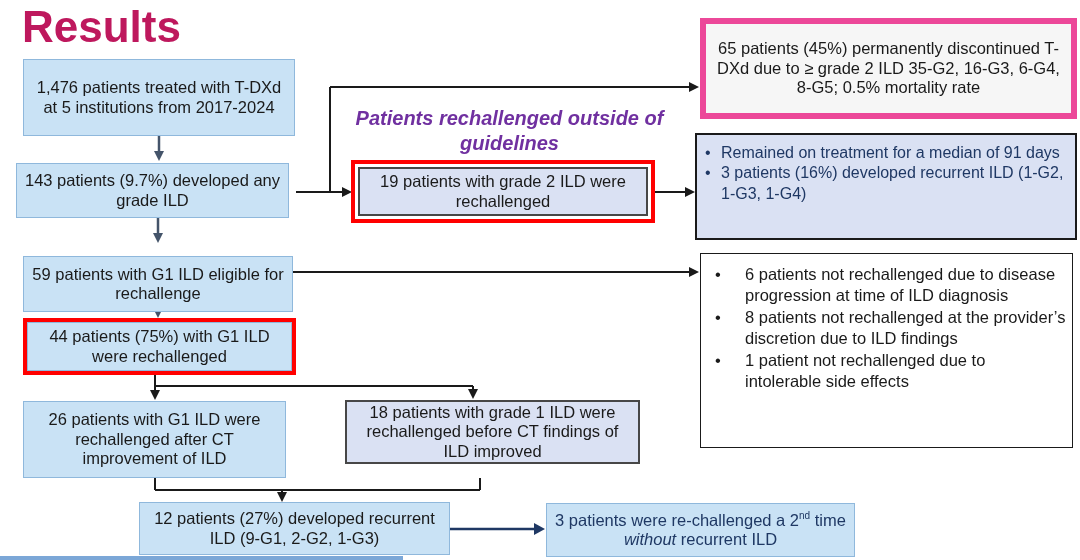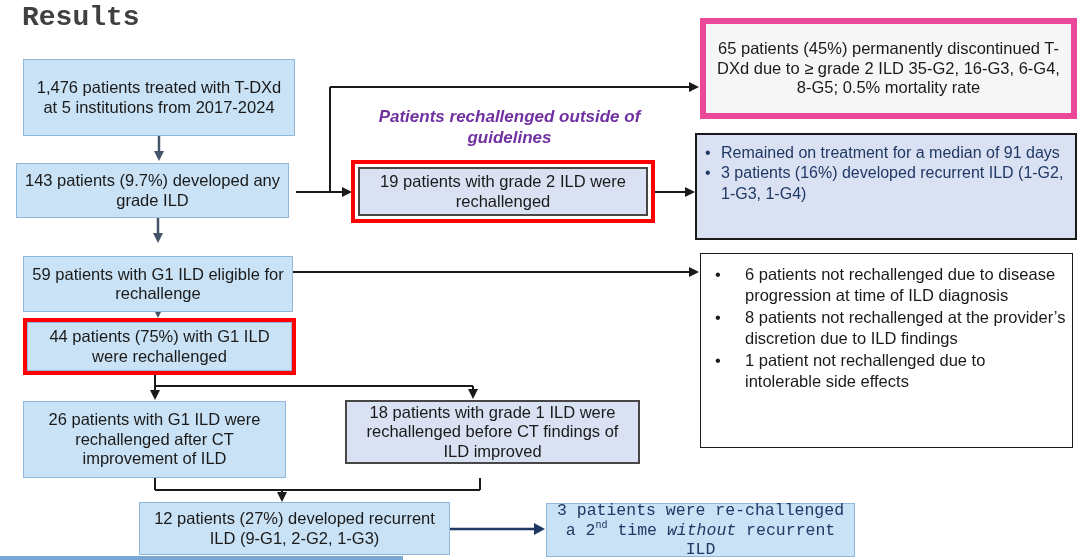--- a/index.html
+++ b/index.html
@@ -1,45 +1,45 @@
 <!DOCTYPE html>
 <html><head>
 <meta charset="utf-8">
 <style>
   html,body{margin:0;padding:0;}
   body{font-family:"Liberation Sans",sans-serif;background:#fff;}
   .slide{position:relative;width:1080px;height:560px;background:#ffffff;overflow:hidden;}
 
-  .title{position:absolute;left:22px;top:2px;font-size:28px;font-weight:bold;color:#404040;letter-spacing:0px;font-family:Liberation Mono, monospace;}
+  .title{position:absolute;left:22px;top:2px;font-size:44px;font-weight:bold;color:#be185d;letter-spacing:0px;}
 
   .box{position:absolute;display:flex;align-items:center;justify-content:center;
        text-align:center;font-size:16.5px;line-height:1.18;color:#1a1a1a;
        box-sizing:border-box;padding:4px 8px;}
   .blue{background:#C9E2F5;border:1.5px solid #8FB8DC;}
   .lav{background:#DAE1F3;border:2px solid #474747;}
   .grey{background:#F6F6F6;border:6px solid #ec4899;}
   .navy-text{color:#1F3864;}
 
   .b-treated{left:23px;top:59px;width:272px;height:77px;}
   .b-anyild{left:16px;top:163px;width:273px;height:55px;}
   .b-eligible{left:23px;top:256px;width:270px;height:56px;}
   .b-g1rech{left:23px;top:318px;width:273px;height:57px;border:4px solid #FF0000;background:#C9E2F5;box-shadow:inset 0 0 0 1px #8FB8DC;}
   .b-afterct{left:23px;top:401px;width:263px;height:77px;}
   .b-beforect{left:345px;top:400px;width:295px;height:64px;}
   .b-recurrent{left:139px;top:502px;width:311px;height:53px;}
-  .b-second{left:546px;top:503px;width:309px;height:54px;font-family:Liberation Mono, monospace;}
+  .b-second{left:546px;top:503px;width:309px;height:54px;}
   .b-discont{left:700px;top:18px;width:377px;height:101px;padding:4px 10px;}
 
   .redwrap{position:absolute;left:351px;top:160px;width:304px;height:63px;border:4px solid #FF0000;
            box-sizing:border-box;background:#ffffff;padding:3px;}
   .redwrap .inner{width:100%;height:100%;background:#DAE1F3;border:2px solid #474747;box-sizing:border-box;
            display:flex;align-items:center;justify-content:center;text-align:center;font-size:16.5px;line-height:1.18;color:#1a1a1a;}
 
   .annotation{position:absolute;left:352px;top:106px;width:315px;text-align:center;
-              font-size:17px;font-weight:bold;font-style:italic;color:#7030A0;line-height:1.25;}
+              font-size:20px;font-weight:bold;font-style:italic;color:#7030A0;line-height:1.25;}
 
   .bullets{position:absolute;box-sizing:border-box;font-size:16px;line-height:1.28;}
   .b-outcomes{left:695px;top:133px;width:382px;height:107px;background:#DAE1F3;border:2px solid #1a1a1a;
               color:#1F3864;padding:8px 6px 4px 8px;}
   .b-reasons{left:700px;top:253px;width:373px;height:195px;background:#ffffff;border:1.5px solid #1a1a1a;
              color:#1a1a1a;padding:10px 6px 4px 14px;font-size:16.5px;line-height:1.3;}
   .bullet-row{display:flex;}
   .bullet-mark{flex:0 0 auto;}
   .b-outcomes .bullet-mark{width:16px;}
   .b-reasons .bullet-mark{width:30px;}

